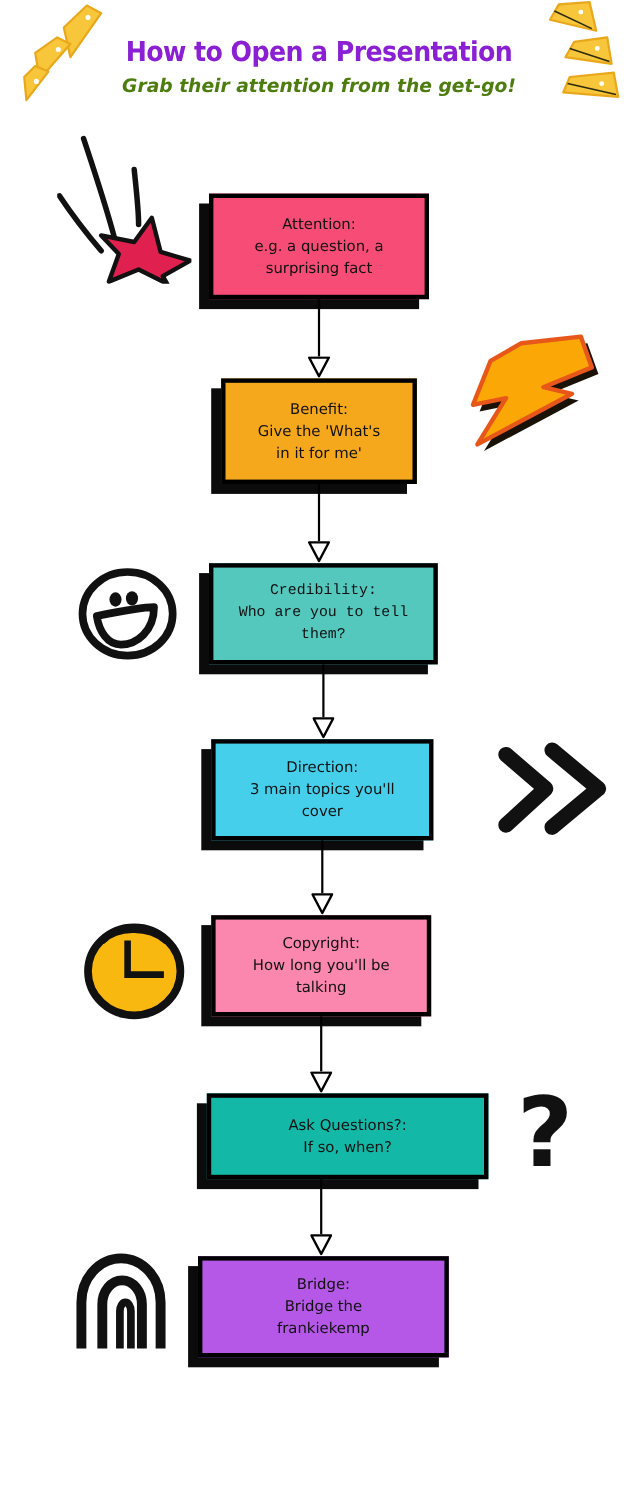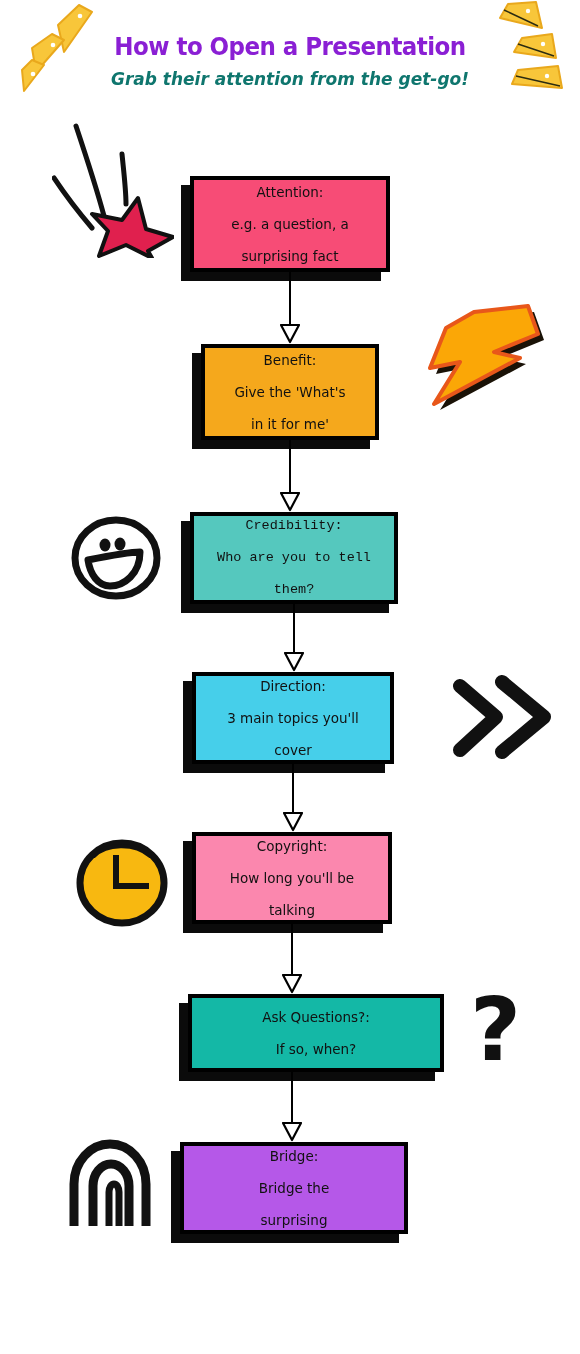--- a/index.html
+++ b/index.html
@@ -32,21 +32,21 @@
     font-size: 25px;
     letter-spacing: -0.6px;
     transform: scaleX(0.92);
     white-space: nowrap;
   }
   #subtitle {
     position: absolute;
     left: 0; top: 69px;
     width: 580px;
     text-align: center;
-    color: #0f766e;
+    color: #4d7c0f;
     font-family: "DejaVu Sans", sans-serif;
     font-style: italic;
     font-weight: bold;
     font-size: 17px;
     white-space: nowrap;
   }
   .burst { position: absolute; }
   #burst-left  { left: 18px;  top: 2px; }
   #burst-right { left: 470px; top: 0px; }
 
@@ -59,21 +59,20 @@
     display: flex;
     flex-direction: column;
     align-items: center;
     justify-content: center;
     text-align: right;
     color: #111111;
     font-family: "DejaVu Sans", sans-serif;
     font-size: 13.5px;
     line-height: 1.5;
     padding: 4px 8px;
-    gap: 12px;
   }
   .node .ln { display: block; white-space: nowrap; }
 
   
   .conn { position: absolute; }
   .conn .stem {
     position: absolute;
     left: 50%;
     top: 0;
     width: 2px;
@@ -281,17 +280,17 @@
 <div class="conn" style="left:188px; top:1072px; width:208px; height:70px;">
   <div class="stem" style="height:50px;"></div>
   <svg class="head" width="20" height="20" viewBox="0 0 20 20">
     <path d="M1 1 L19 1 L10 18 Z" fill="#ffffff" stroke="#000000" stroke-width="2.2" stroke-linejoin="round"></path>
   </svg>
 </div>
 
 <div class="node" id="node-6" style="left:180px; top:1142px; width:228px; height:92px; background:#B558E8;">
   <span class="ln">Bridge:</span>
   <span class="ln">Bridge the</span>
-  <span class="ln">surprising</span>
+  <span class="ln">frankiekemp</span>
 </div>
 
 <div id="footer">
 </div>
 
 </body></html>

